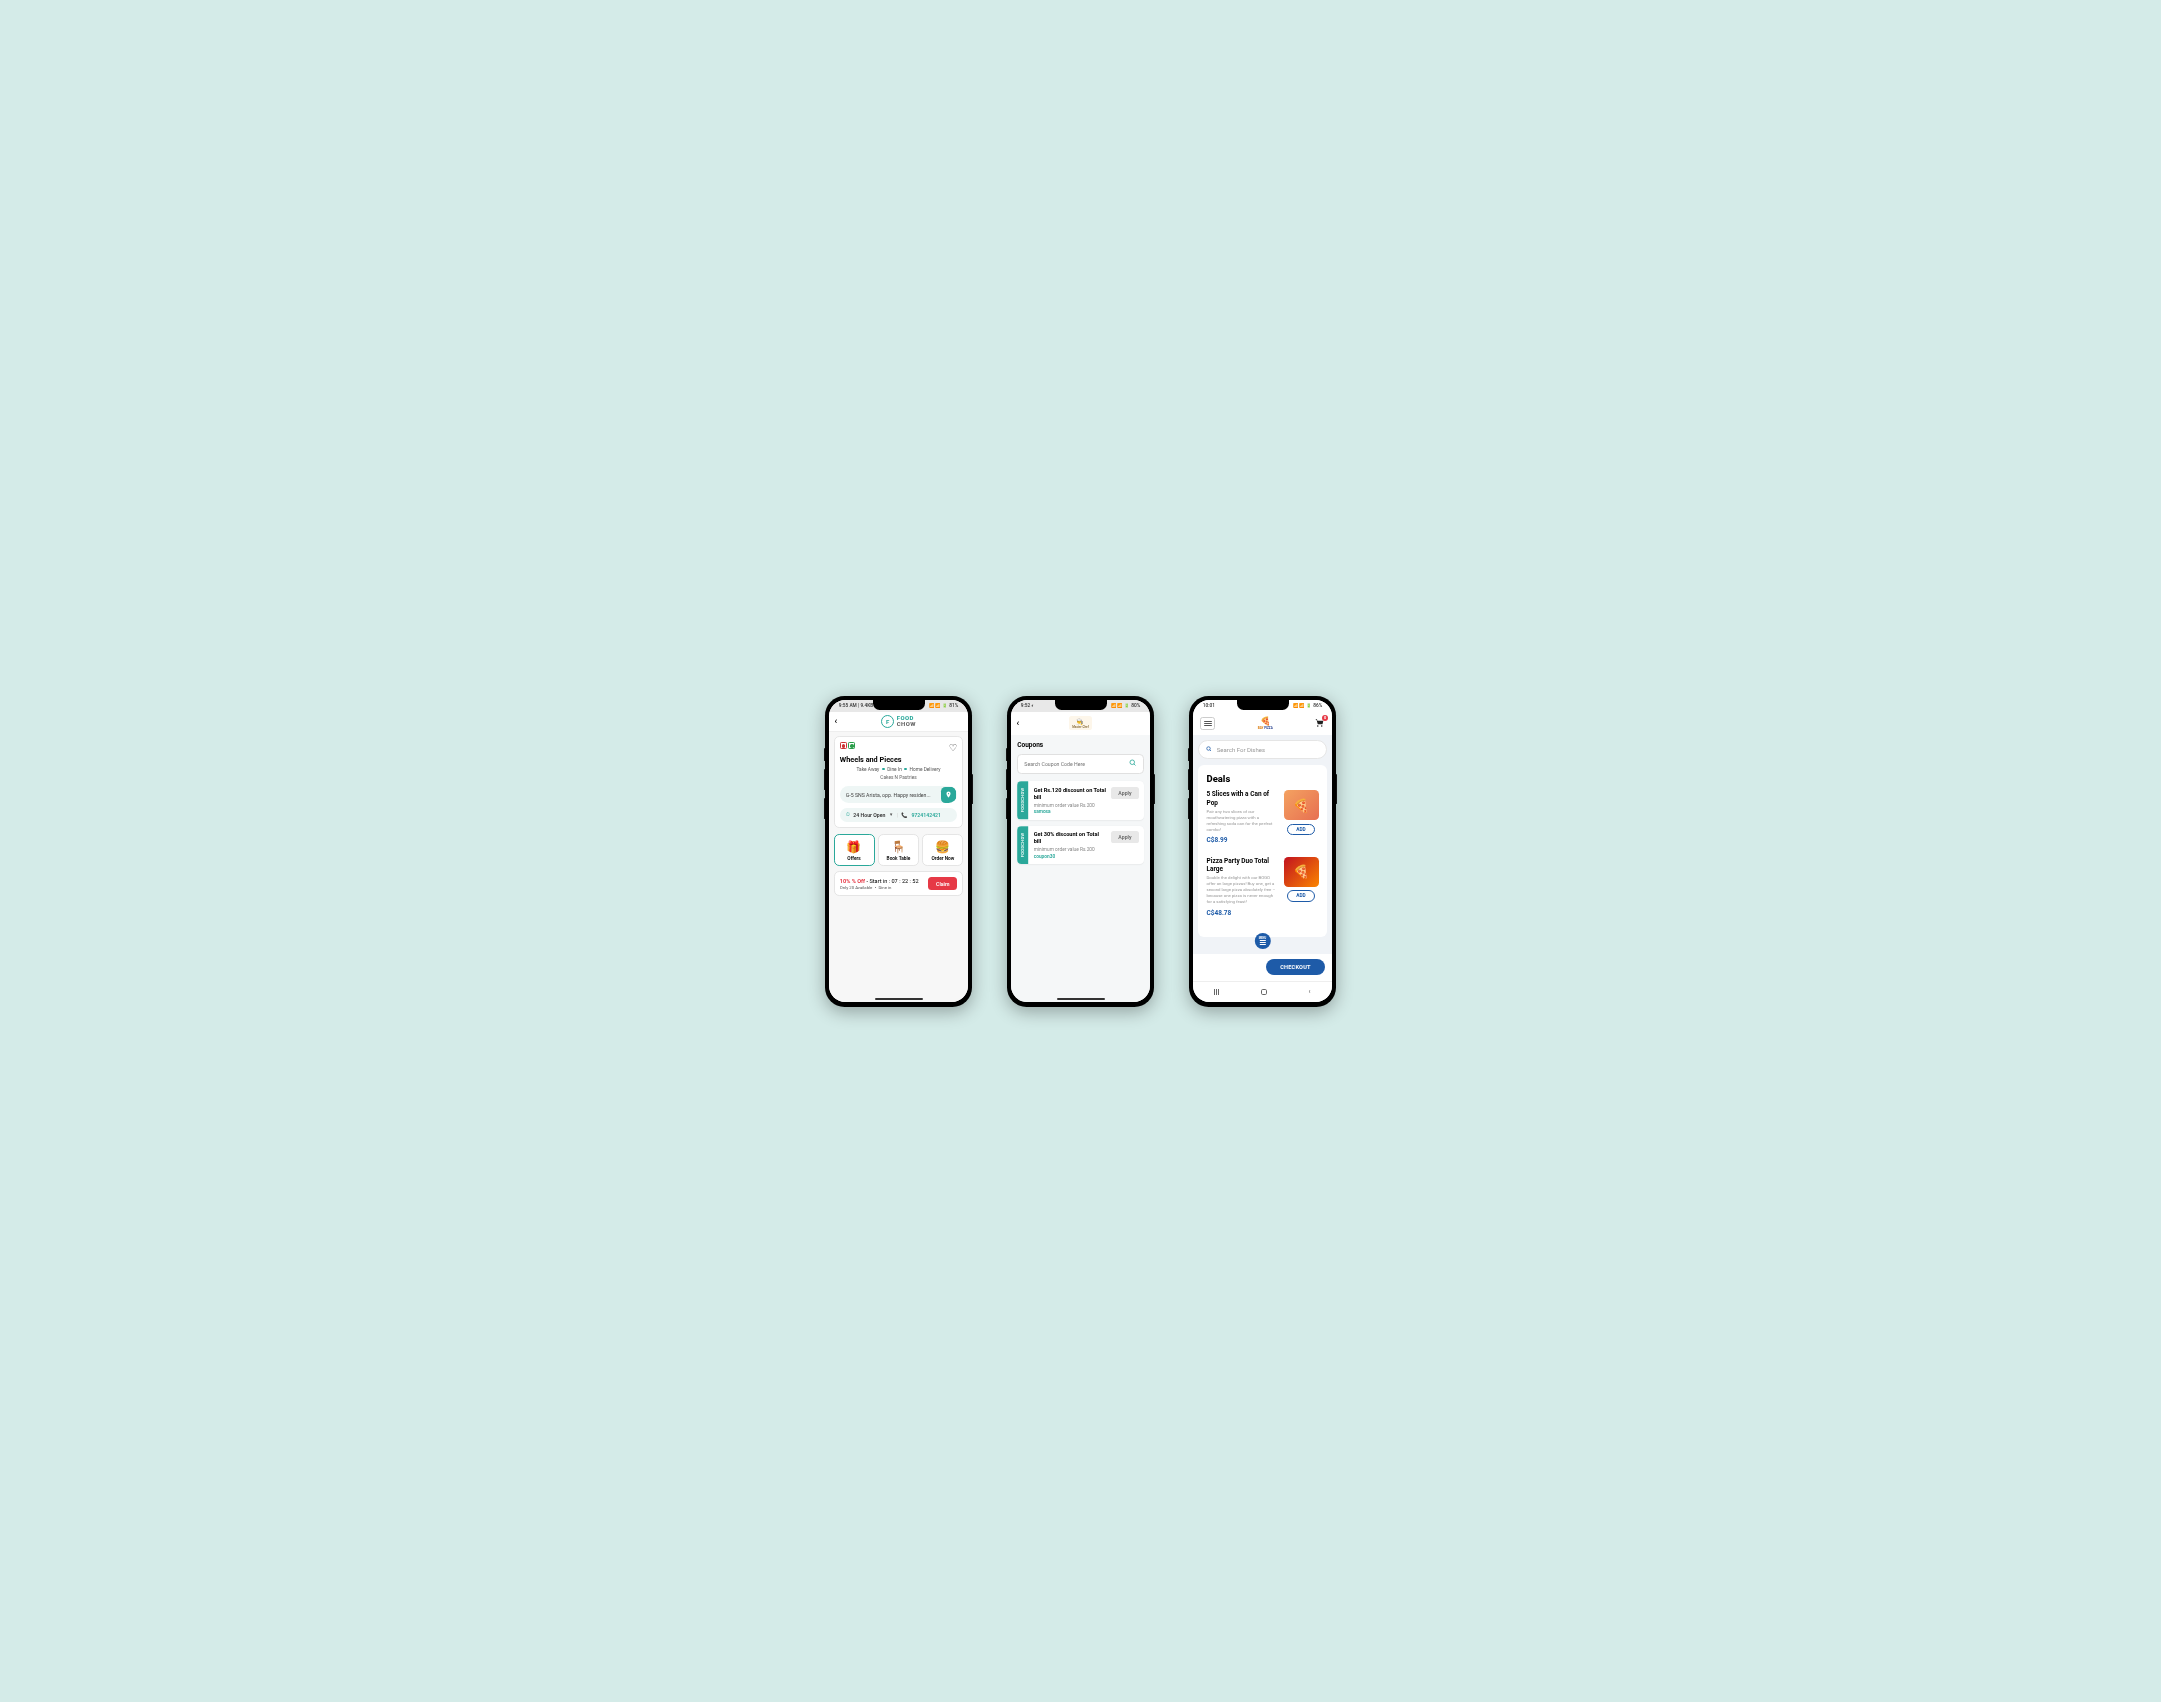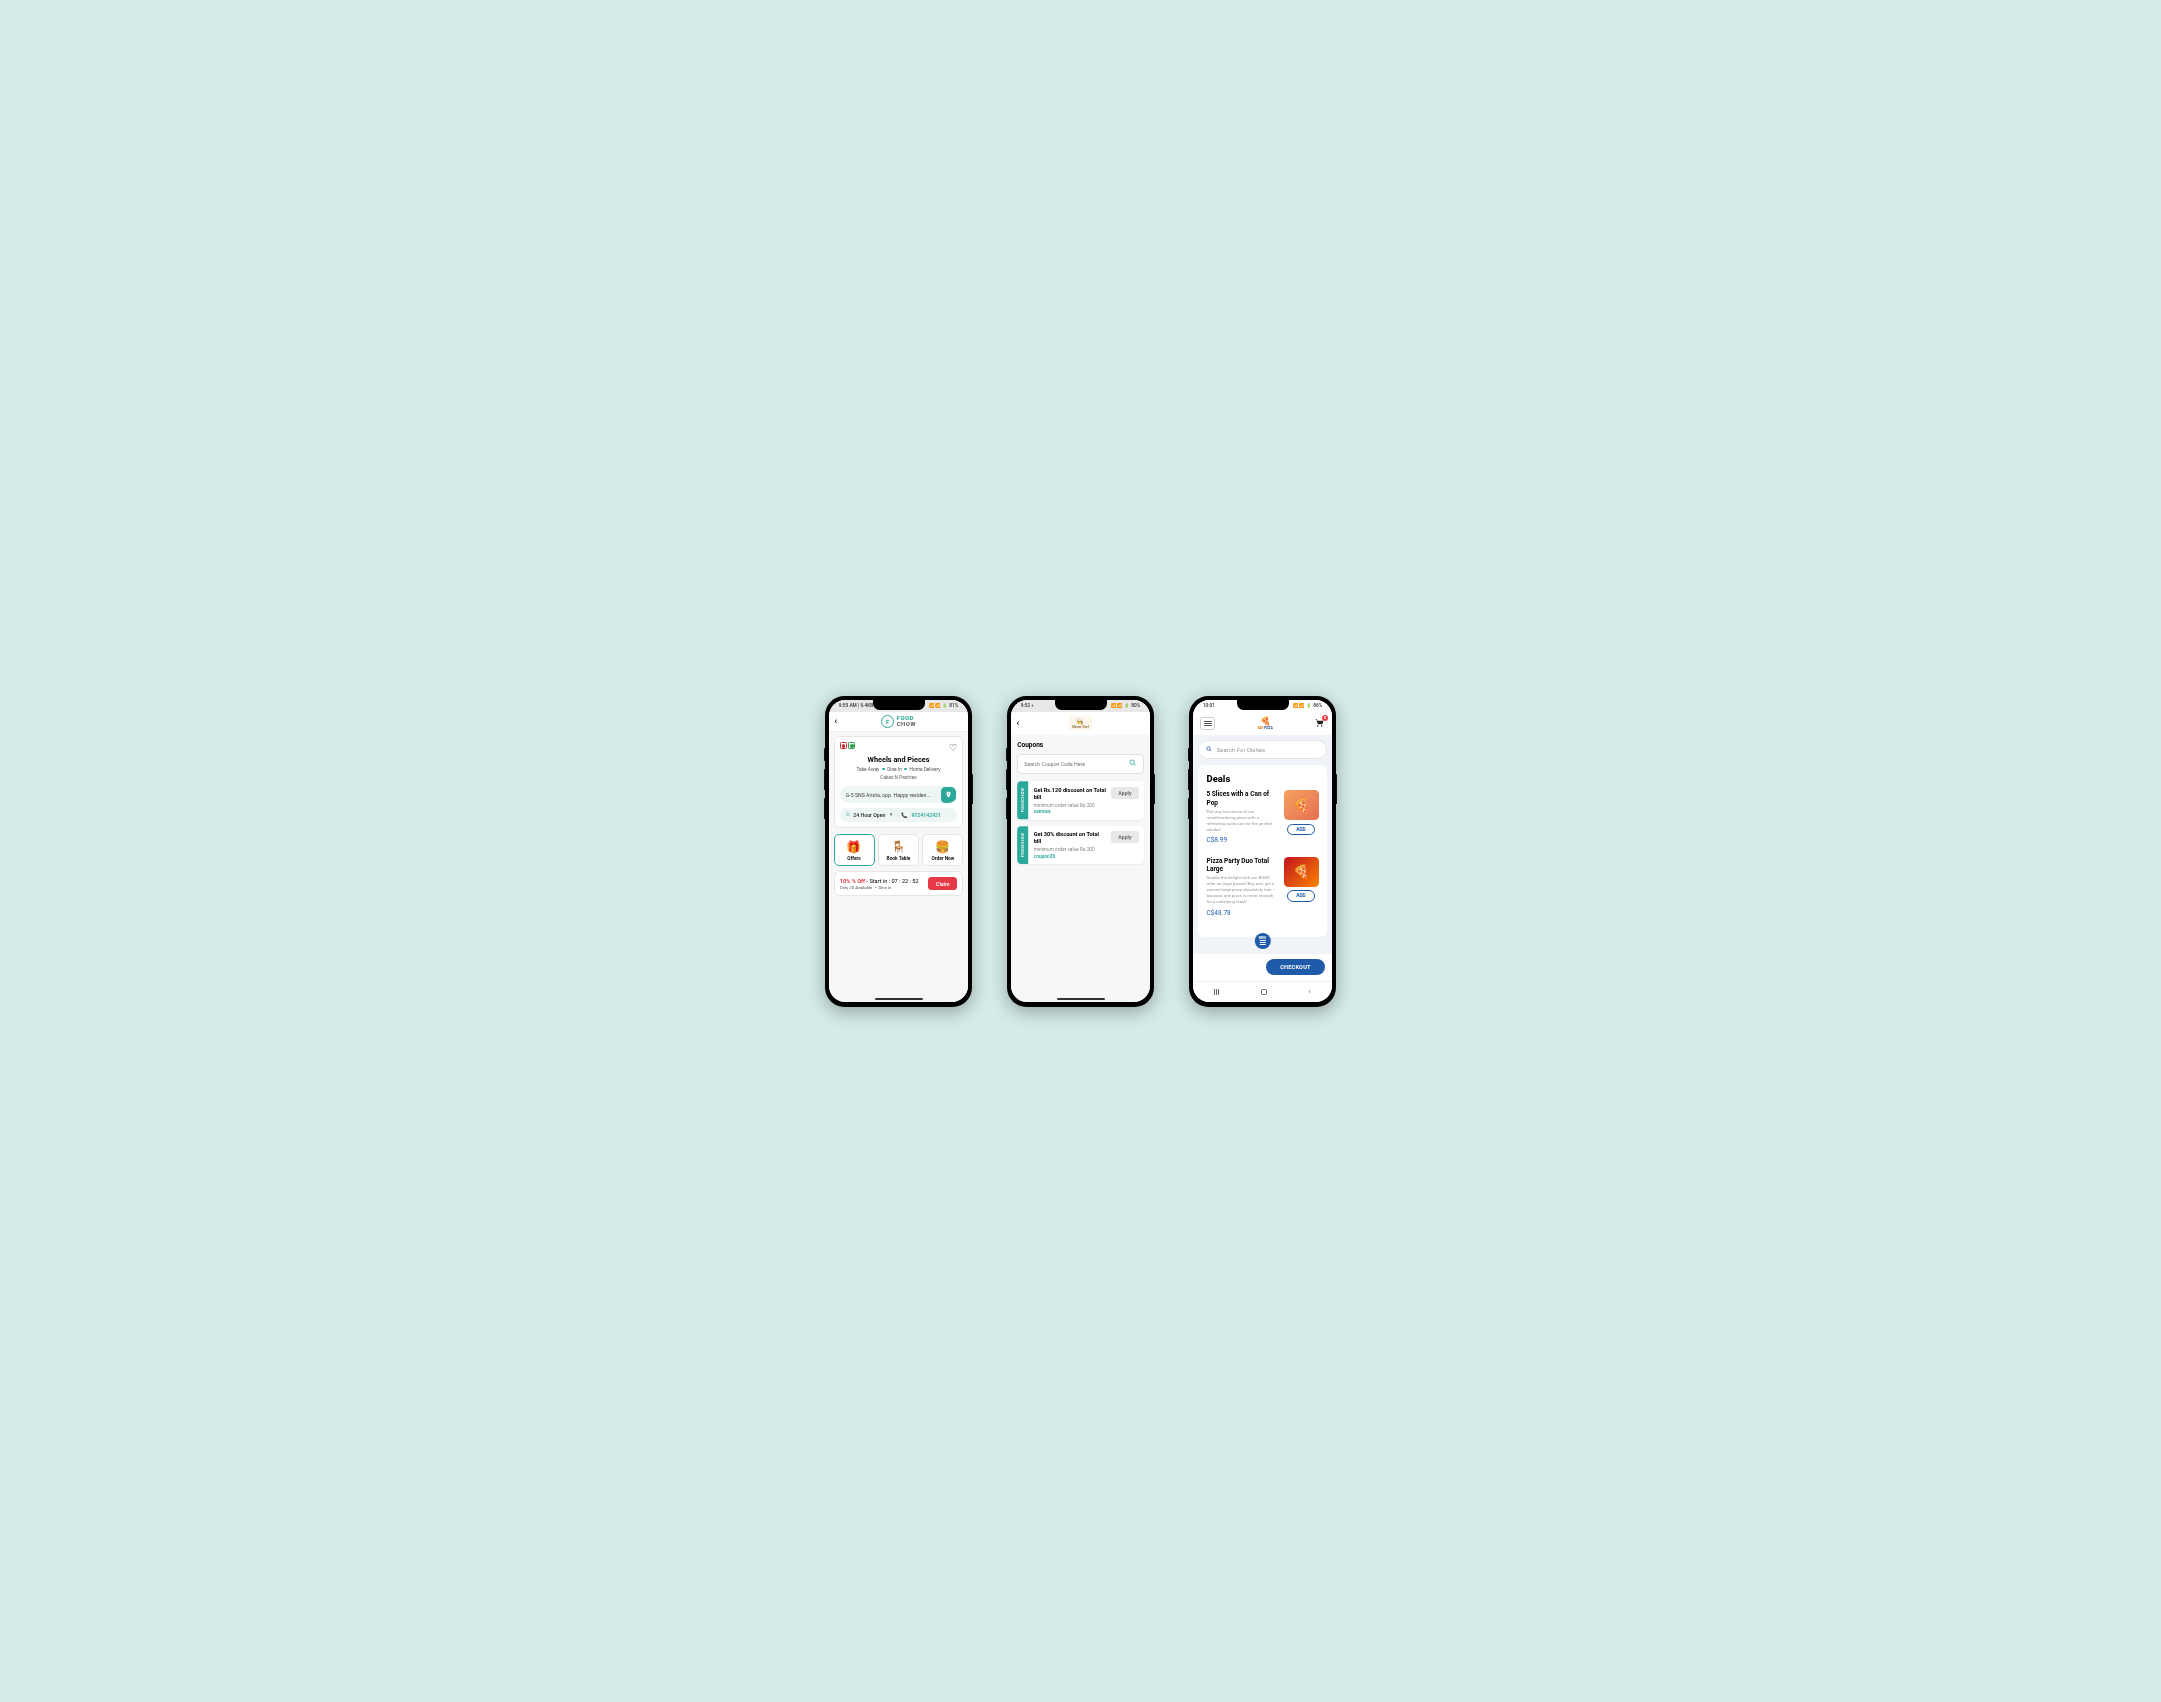--- a/index.html
+++ b/index.html
@@ -32,21 +32,21 @@
 .card1 { background: #fff; border-radius: 5.2px; padding: 5.2px; border: 0.4px solid #e5e5e5; }
 .card1-top { display: flex; justify-content: space-between; align-items: start; }
 .vegicons { display: flex; gap: 1.7px; }
 .vegicon { width: 7px; height: 7px; border: 0.4px solid; border-radius: 1.3px; display: flex; align-items: center; justify-content: center; }
 .vegicon.red { border-color: #c33; }
 .vegicon.green { border-color: #2a9d4a; }
 .vegicon-dot { width: 3.5px; height: 3.5px; border-radius: 50%; }
 .vegicon.red .vegicon-dot { background: #c33; }
 .vegicon.green .vegicon-dot { background: #2a9d4a; }
 .heart { font-size: 9.5px; color: #333; }
-.rest-name { text-align: center; font-weight: 700; font-size: 7.3px; margin-top: 1.7px; }
+.rest-name { text-align: left; font-weight: 700; font-size: 7.3px; margin-top: 1.7px; }
 .services { display: flex; justify-content: center; gap: 2.6px; font-size: 4.8px; color: #555; margin-top: 2.6px; align-items: center; }
 .dot-sep { width: 2.6px; height: 2.6px; background: #2aa89a; border-radius: 50%; }
 .categories { text-align: center; font-size: 4.8px; color: #666; margin-top: 3.5px; }
 .address-bar { display: flex; margin-top: 6px; background: #eef6f5; border-radius: 13px; overflow: hidden; align-items: center; }
 .address-text { flex: 1; padding: 4.3px 6px; font-size: 5.2px; color: #444; white-space: nowrap; overflow: hidden; text-overflow: ellipsis; }
 .address-pin { width: 15.6px; height: 15.6px; background: #2aa89a; border-radius: 4.3px; display: flex; align-items: center; justify-content: center; color: #fff; margin: 0.9px; }
 .hours-phone { display: flex; margin-top: 4.3px; background: #eef6f5; border-radius: 13px; padding: 3.5px 6px; align-items: center; gap: 3.5px; font-size: 5.2px; }
 .clock-icon { color: #2aa89a; }
 .hours-text { font-weight: 600; color: #333; }
 .chev { color: #555; font-size: 4.3px; }
@@ -104,21 +104,21 @@
 .content3 { padding: 5.2px; height: calc(100% - 35px - 21.6px - 12px); overflow: hidden; }
 .search3 { background: #fff; border-radius: 10.4px; padding: 5.2px 7px; display: flex; align-items: center; gap: 4.3px; border: 0.4px solid #e5e5e5; margin-bottom: 6px; }
 .search3-icon { color: #1e5ba8; font-size: 6px; }
 .search3-text { color: #999; font-size: 6px; }
 .deals-card { background: #fff; border-radius: 6px; padding: 8px; }
 .deals-title { font-weight: 800; font-size: 9.5px; margin-bottom: 6px; }
 .deal-item { display: flex; gap: 5.2px; padding-bottom: 7px; margin-bottom: 5.2px; }
 .deal-info { flex: 1; }
 .deal-name { font-weight: 700; font-size: 6.5px; line-height: 1.3; }
 .deal-desc { font-size: 4.3px; color: #999; margin-top: 1.7px; line-height: 1.4; }
-.deal-price { color: #1e5ba8; font-weight: 400; font-size: 6.5px; margin-top: 3.5px; }
+.deal-price { color: #1e5ba8; font-weight: 700; font-size: 6.5px; margin-top: 3.5px; }
 .deal-right { display: flex; flex-direction: column; align-items: center; gap: 3.5px; }
 .deal-img { width: 35px; height: 30px; border-radius: 4.3px; background: linear-gradient(135deg,#f4a261,#e76f51); display: flex; align-items: center; justify-content: center; font-size: 13px; }
 .deal-img.pizza { background: linear-gradient(135deg,#c1121f,#fb8500); }
 .add-btn { border: 0.6px solid #1e5ba8; color: #1e5ba8; background: #fff; padding: 2.2px 7.8px; border-radius: 7.8px; font-size: 4.8px; font-weight: 700; }
 .fab-menu { position: absolute; bottom: 53px; left: 50%; transform: translateX(-50%); width: 16.4px; height: 16.4px; background: #1e5ba8; border-radius: 50%; display: flex; flex-direction: column; align-items: center; justify-content: center; color: #fff; }
 .fab-menu-text { font-size: 2.6px; font-weight: bold; }
 .fab-menu-lines { display: flex; flex-direction: column; gap: 0.9px; margin-top: 0.4px; }
 .fab-menu-lines span { width: 6px; height: 0.9px; background: #fff; }
 .checkout-bar { position: absolute; bottom: 21.6px; left: 0; right: 0; background: #fff; padding: 5.2px 7px; display: flex; justify-content: flex-end; }
 .checkout-btn { background: #1e5ba8; color: #fff; border: none; padding: 5.2px 14px; border-radius: 10.4px; font-weight: 700; font-size: 5.6px; letter-spacing: 0.2px; }

